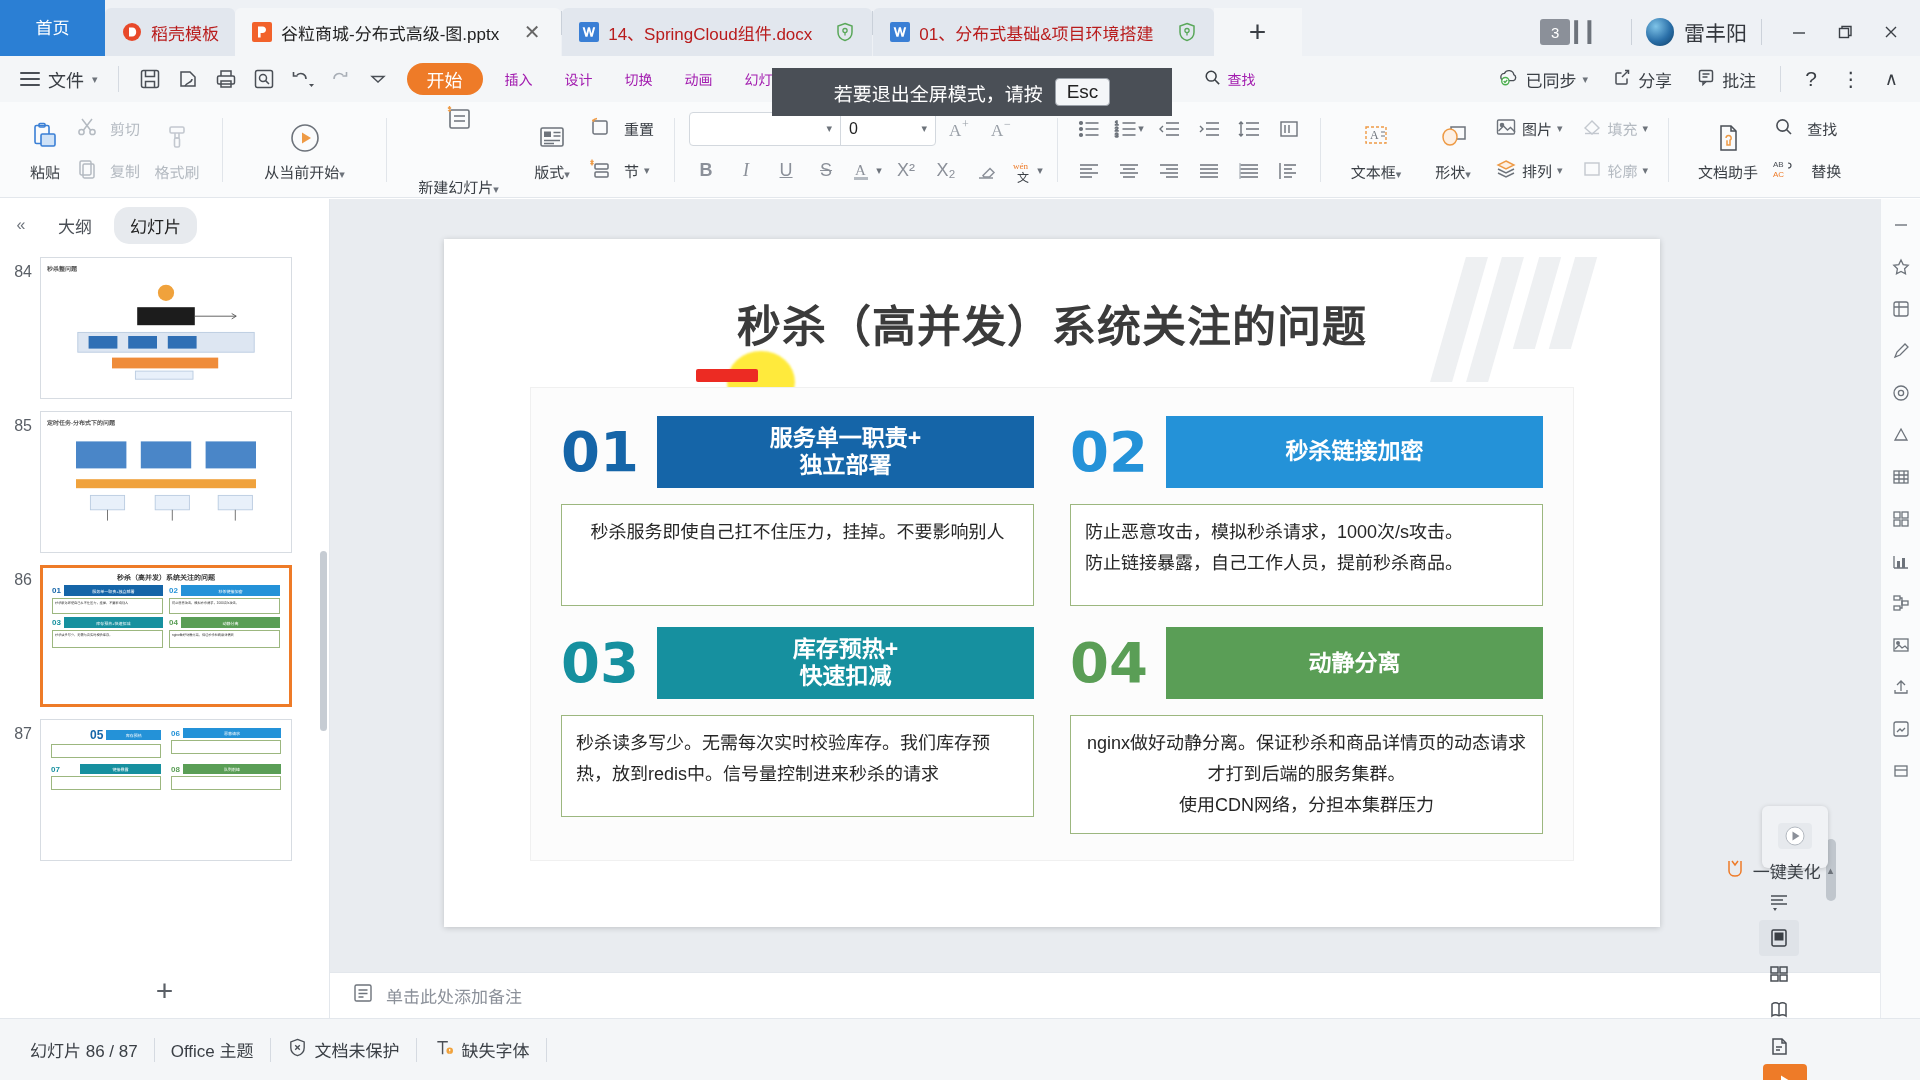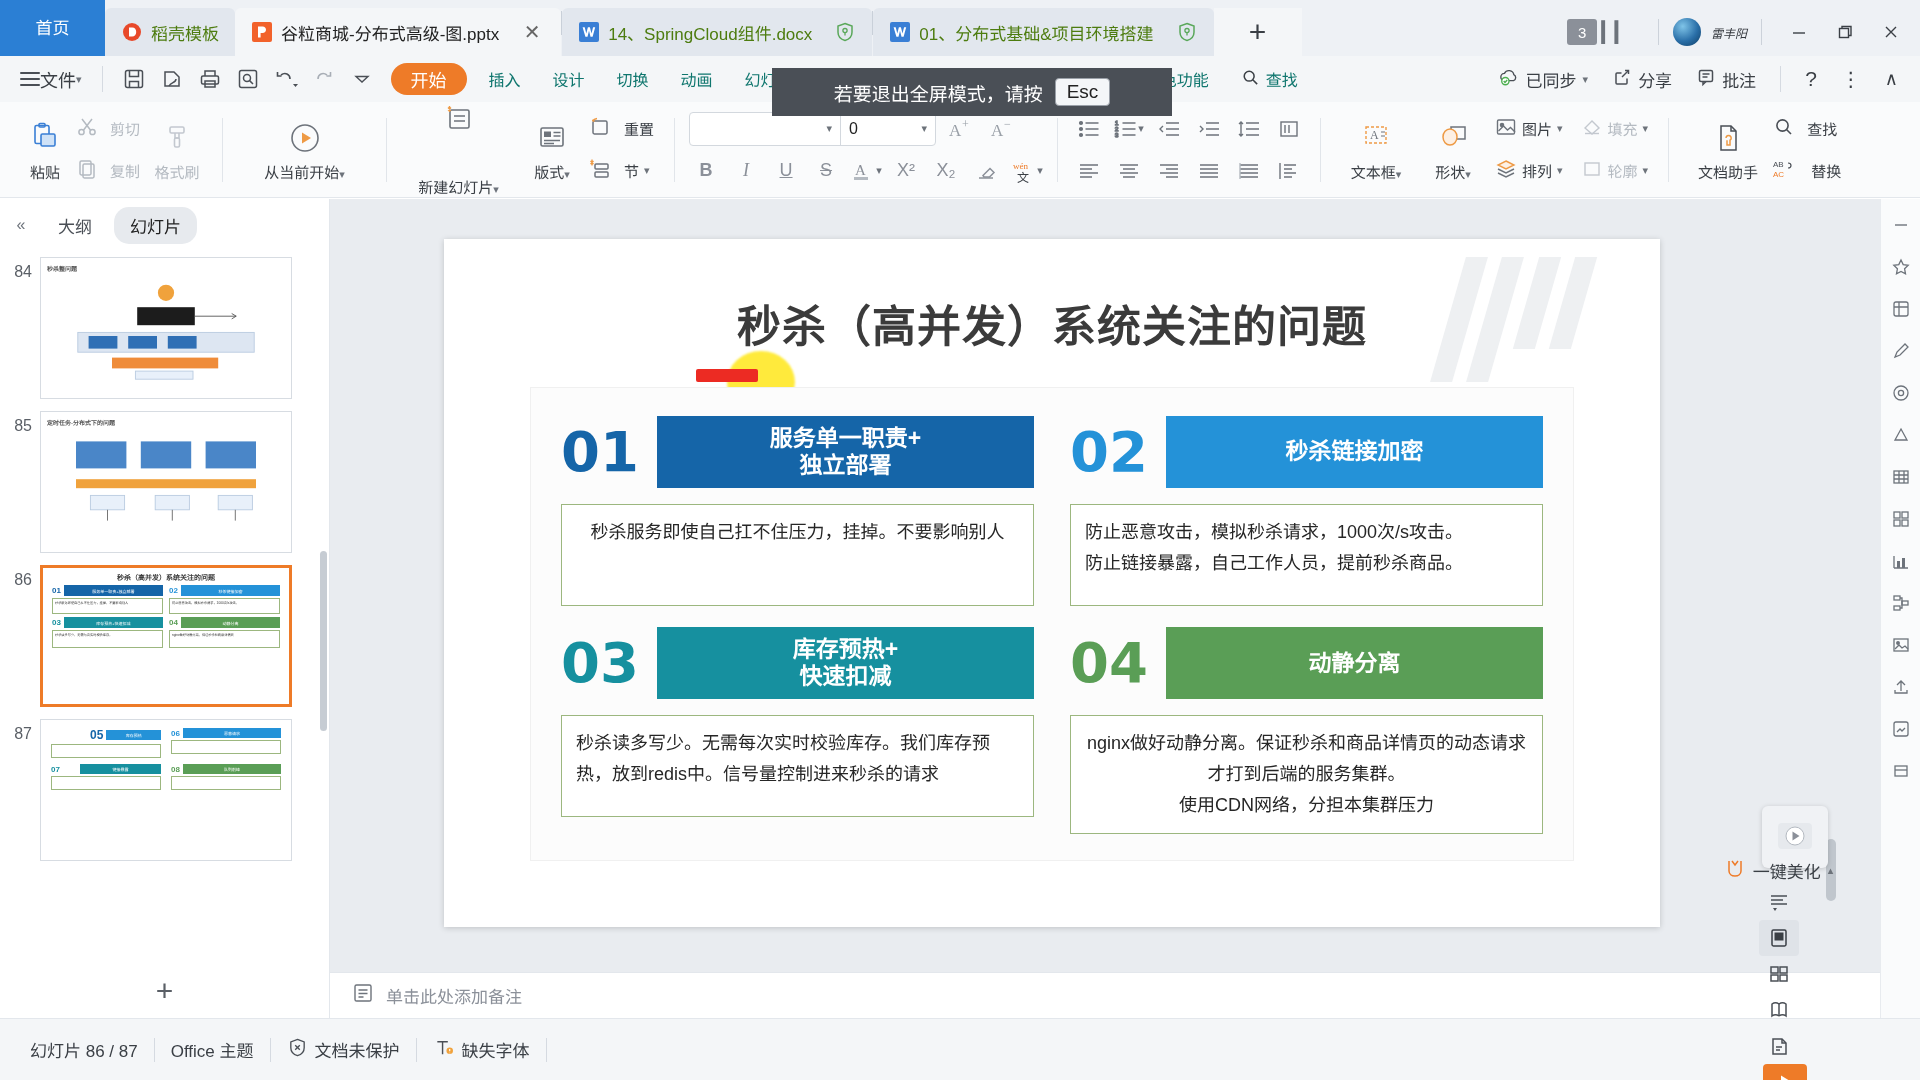--- a/index.html
+++ b/index.html
@@ -26,21 +26,21 @@
   .tabs{ display:flex; align-items:flex-end; height:56px; }
   .tab{
     position:relative; height:48px; display:flex; align-items:center;
     padding:0 16px; gap:8px; font-size:17px; cursor:default;
     border-radius:6px 6px 0 0; white-space:nowrap;
   }
   .tab.home{
     background:#2b7fd4; color:#fff; width:105px; justify-content:center;
     height:60px; border-radius:0; font-size:18px;
   }
-  .tab.inactive{ background:#e2e7ee; color:#4d7c0f; }
+  .tab.inactive{ background:#e2e7ee; color:#b91c1c; }
   .tab.active{ background:#f4f6f8; color:#222; }
   .tab .tabicon{ width:22px; height:22px; flex:0 0 22px; display:block; }
   .tab .tablabel{ font-size:17px; }
   .tab .closeb{
     width:26px;height:26px;margin-left:12px;display:flex;align-items:center;
     justify-content:center;color:#666;font-size:20px;line-height:1;
   }
   .tab .shield{ width:22px;height:22px;margin-left:14px; }
   .tab-sep{ width:1px; height:24px; background:#c9d0d9; align-self:center; margin-bottom:10px;}
   .newtab{
@@ -55,43 +55,43 @@
     min-width:30px;height:26px;background:#8b9099;color:#fff;border-radius:3px;
     display:flex;align-items:center;justify-content:center;font-size:15px;margin-right:4px;
   }
   .count-bars{ color:#6d737b; font-size:20px; margin-right:16px; letter-spacing:-2px;}
   .vdiv{ width:1px;height:26px;background:#ccd2da;margin:0 14px; }
   .avatar{
     width:28px;height:28px;border-radius:50%;
     background:radial-gradient(circle at 35% 30%, #7fc4e8 0%, #2a6fa8 55%, #0d3c63 100%);
     margin-right:10px;
   }
-  .username{ font-size:12px;color:#33373d;font-style:italic; }
+  .username{ font-size:21px;color:#33373d; }
   .wbtn{
     width:46px;height:44px;display:flex;align-items:center;justify-content:center;
     color:#3a3f45;
   }
 
   
   .menubar{
     position:absolute; top:56px; left:0; width:1920px; height:46px;
     background:#f4f6f8; display:flex; align-items:center; padding-left:12px;
   }
-  .mb-file{ display:flex;align-items:center;padding:0 8px; }
+  .mb-file{ display:flex;align-items:center;gap:8px; padding:0 8px; }
   .hamburger{ display:flex;flex-direction:column;gap:4px; }
   .hamburger i{ display:block;width:20px;height:2px;background:#4a4f56;border-radius:1px;}
   .mb-file .lbl{ font-size:18px;color:#3a3f45; }
   .caret{ font-size:11px; color:#6d737b; }
   .mb-div{ width:1px;height:26px;background:#d5dae1;margin:0 12px; }
   .qicon{ width:38px;height:38px;display:flex;align-items:center;justify-content:center;color:#4a4f56;}
   .qicon.dim{ color:#a8aeb6; }
   .menu-items{ display:flex; align-items:center; margin-left:10px; }
   .menu-item{
     padding:0 16px; height:40px;display:flex;align-items:center;
-    font-size:16px;color:#0f766e; white-space:nowrap;
+    font-size:14px;color:#a21caf; white-space:nowrap;
   }
   .menu-item.start{
     background:#ee7b28;color:#fff;border-radius:18px;height:32px;padding:0 20px;
     font-size:18px; margin-right:6px;
   }
   .mb-right{ margin-left:auto; display:flex;align-items:center; padding-right:10px; }
   .mb-right .mi{ display:flex;align-items:center;gap:6px;padding:0 12px;font-size:17px;color:#3a3f45;}
 
   
   .ribbon{

